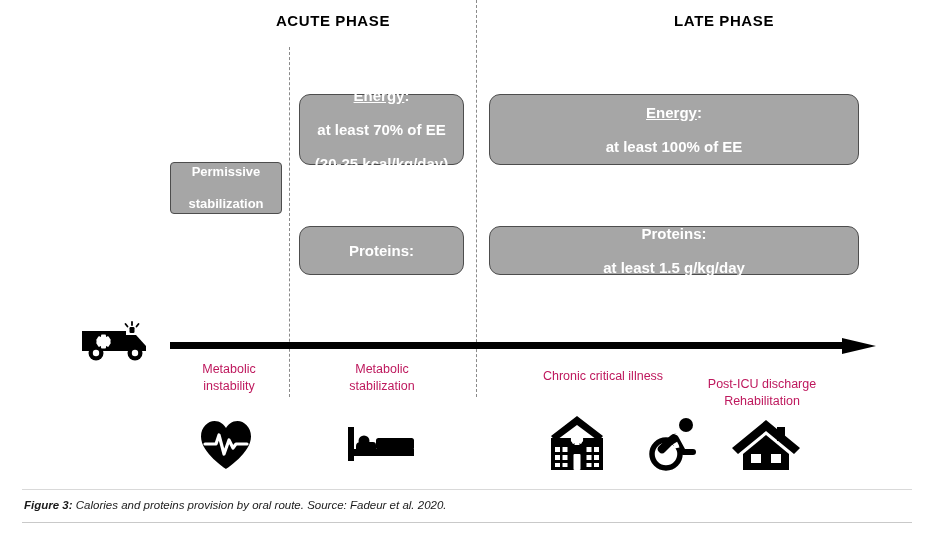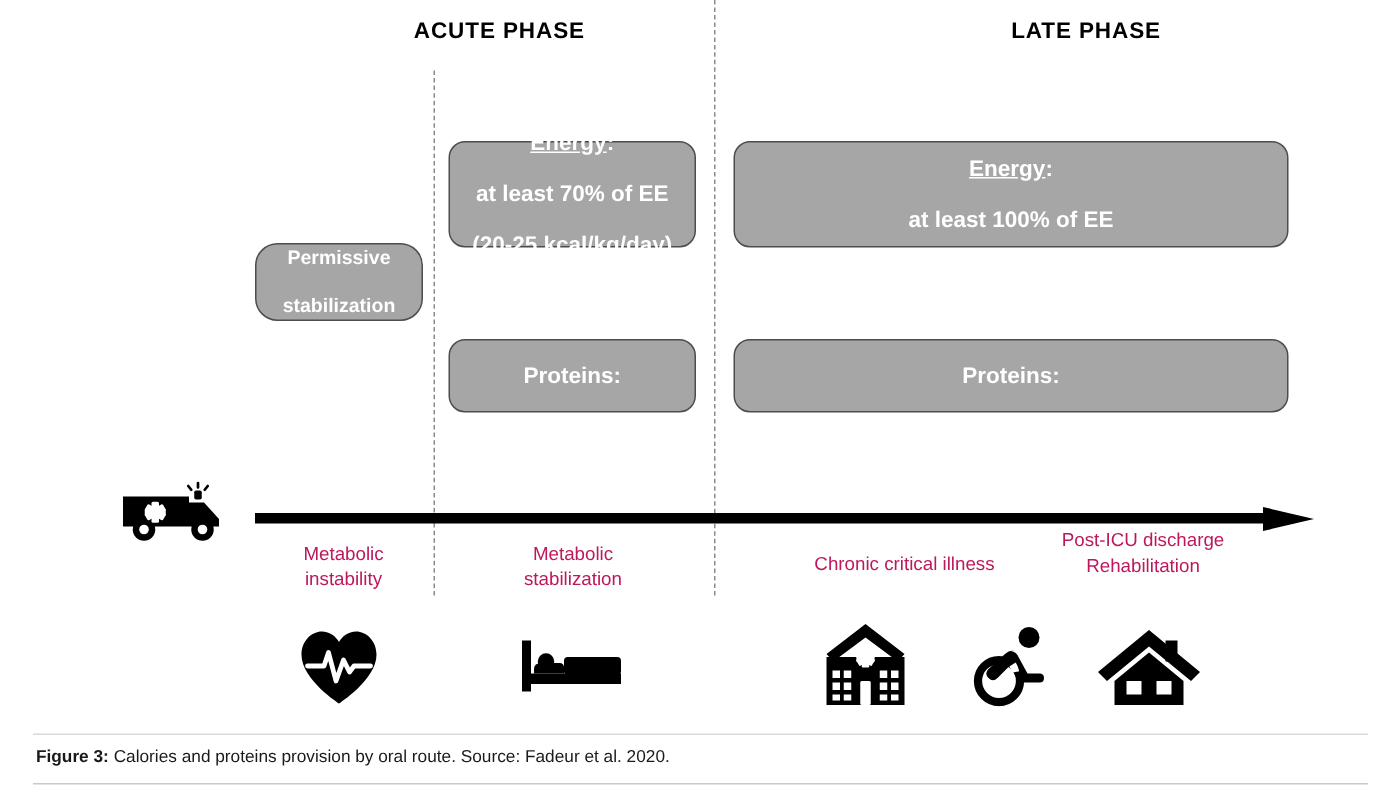--- a/index.html
+++ b/index.html
@@ -56,21 +56,21 @@
     box-sizing: border-box;
     line-height: 1.28;
     text-align: center;
     gap: 15px;
   }
   .rec-box .line { display: block; white-space: nowrap; }
   .rec-box .underlined { text-decoration: underline; }
 
   #box-permissive {
     left: 170px; top: 162px; width: 112px; height: 52px;
-    font-size: 13px; border-radius: 15px;
+    font-size: 13px; border-radius: 4px;
   }
   #box-energy-acute {
     left: 299px; top: 94px; width: 165px; height: 71px;
     font-size: 15px;
   }
   #box-energy-late {
     left: 489px; top: 94px; width: 370px; height: 71px;
     font-size: 15px;
   }
   #box-proteins-acute {
@@ -96,21 +96,21 @@
     position: absolute;
     font-size: 12.5px;
     color: #be185d;
     text-align: center;
     line-height: 1.35;
     white-space: nowrap;
   }
   #stage-1 { left: 158px; top: 361px; width: 142px; }
   #stage-2 { left: 311px; top: 361px; width: 142px; }
   #stage-3 { left: 531px; top: 368px; width: 144px; }
-  #stage-4 { left: 689px; top: 352px; width: 146px; }
+  #stage-4 { left: 689px; top: 376px; width: 146px; }
 
   
   .icon-slot { position: absolute; }
   #icon-ambulance  { left: 80px;  top: 318px; width: 74px;  height: 44px; }
   #icon-heart      { left: 199px; top: 419px; width: 54px;  height: 52px; }
   #icon-bed        { left: 346px; top: 425px; width: 70px;  height: 40px; }
   #icon-hospital   { left: 545px; top: 414px; width: 64px;  height: 58px; }
   #icon-wheelchair { left: 645px; top: 417px; width: 56px;  height: 54px; }
   #icon-house      { left: 731px; top: 418px; width: 70px;  height: 54px; }
   .icon-slot svg { display: block; width: 100%; height: 100%; }
@@ -128,20 +128,21 @@
     width: 890px; height: 0;
     border-top: 1px solid #c9c9c9;
   }
   #caption {
     position: absolute;
     left: 24px; top: 499px;
     width: 880px;
     font-size: 11.5px;
     color: #1a1a1a;
     white-space: nowrap;
+    font-style: italic;
   }
   #caption-label { font-weight: bold; }
 </style>
 </head>
 <body>
 
 <div id="figure-root">
 
   <div class="phase-title" id="phase-acute">ACUTE PHASE</div>
   <div class="phase-title" id="phase-late">LATE PHASE</div>
@@ -164,20 +165,21 @@
     <span class="line"><span class="underlined">Energy</span><span>:</span></span>
     <span class="line">at least 100% of EE</span>
   </div>
 
   <div class="rec-box" id="box-proteins-acute">
     <span class="line">Proteins:</span>
   </div>
 
   <div class="rec-box" id="box-proteins-late">
     <span class="line">Proteins:</span>
+    <span class="line">at least 1.5 g/kg/day</span>
   </div>
 
   <svg id="timeline-arrow" viewBox="0 0 706 16">
     <rect x="0" y="4" width="681" height="7" fill="#000000"></rect>
     <polygon points="672,0 706,8 672,16" fill="#000000"></polygon>
   </svg>
 
   <div class="stage-label" id="stage-1">
     <div>Metabolic</div>
     <div>instability</div>

